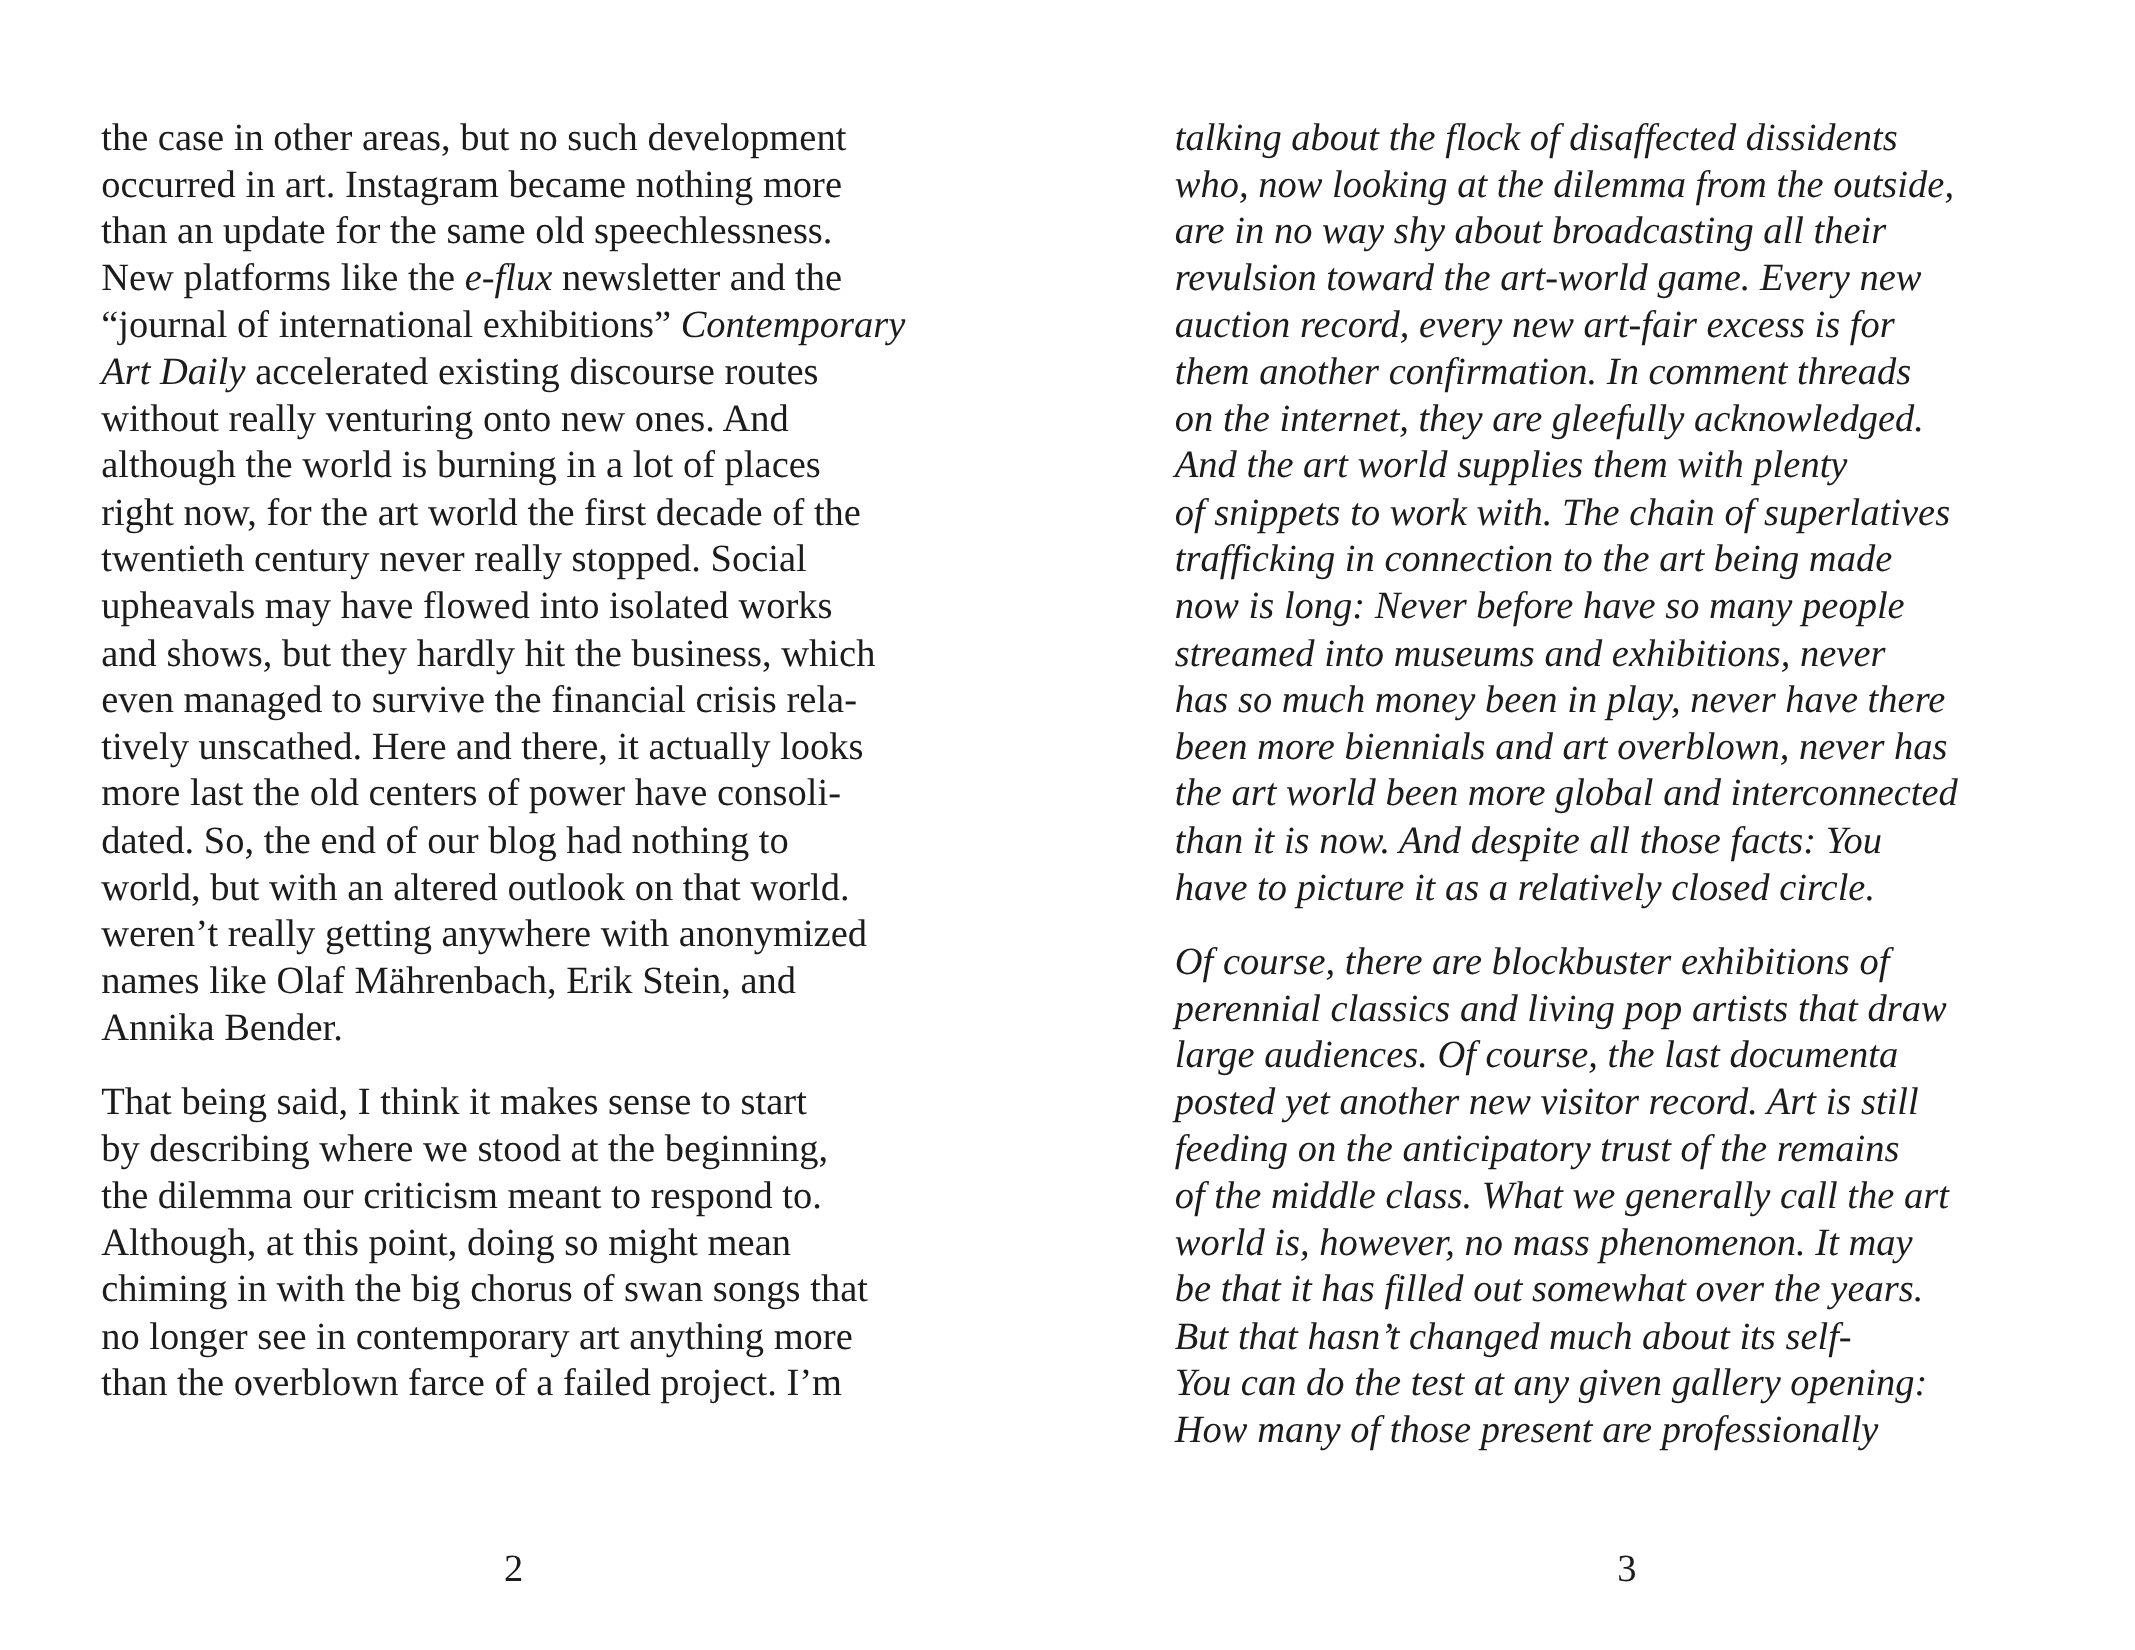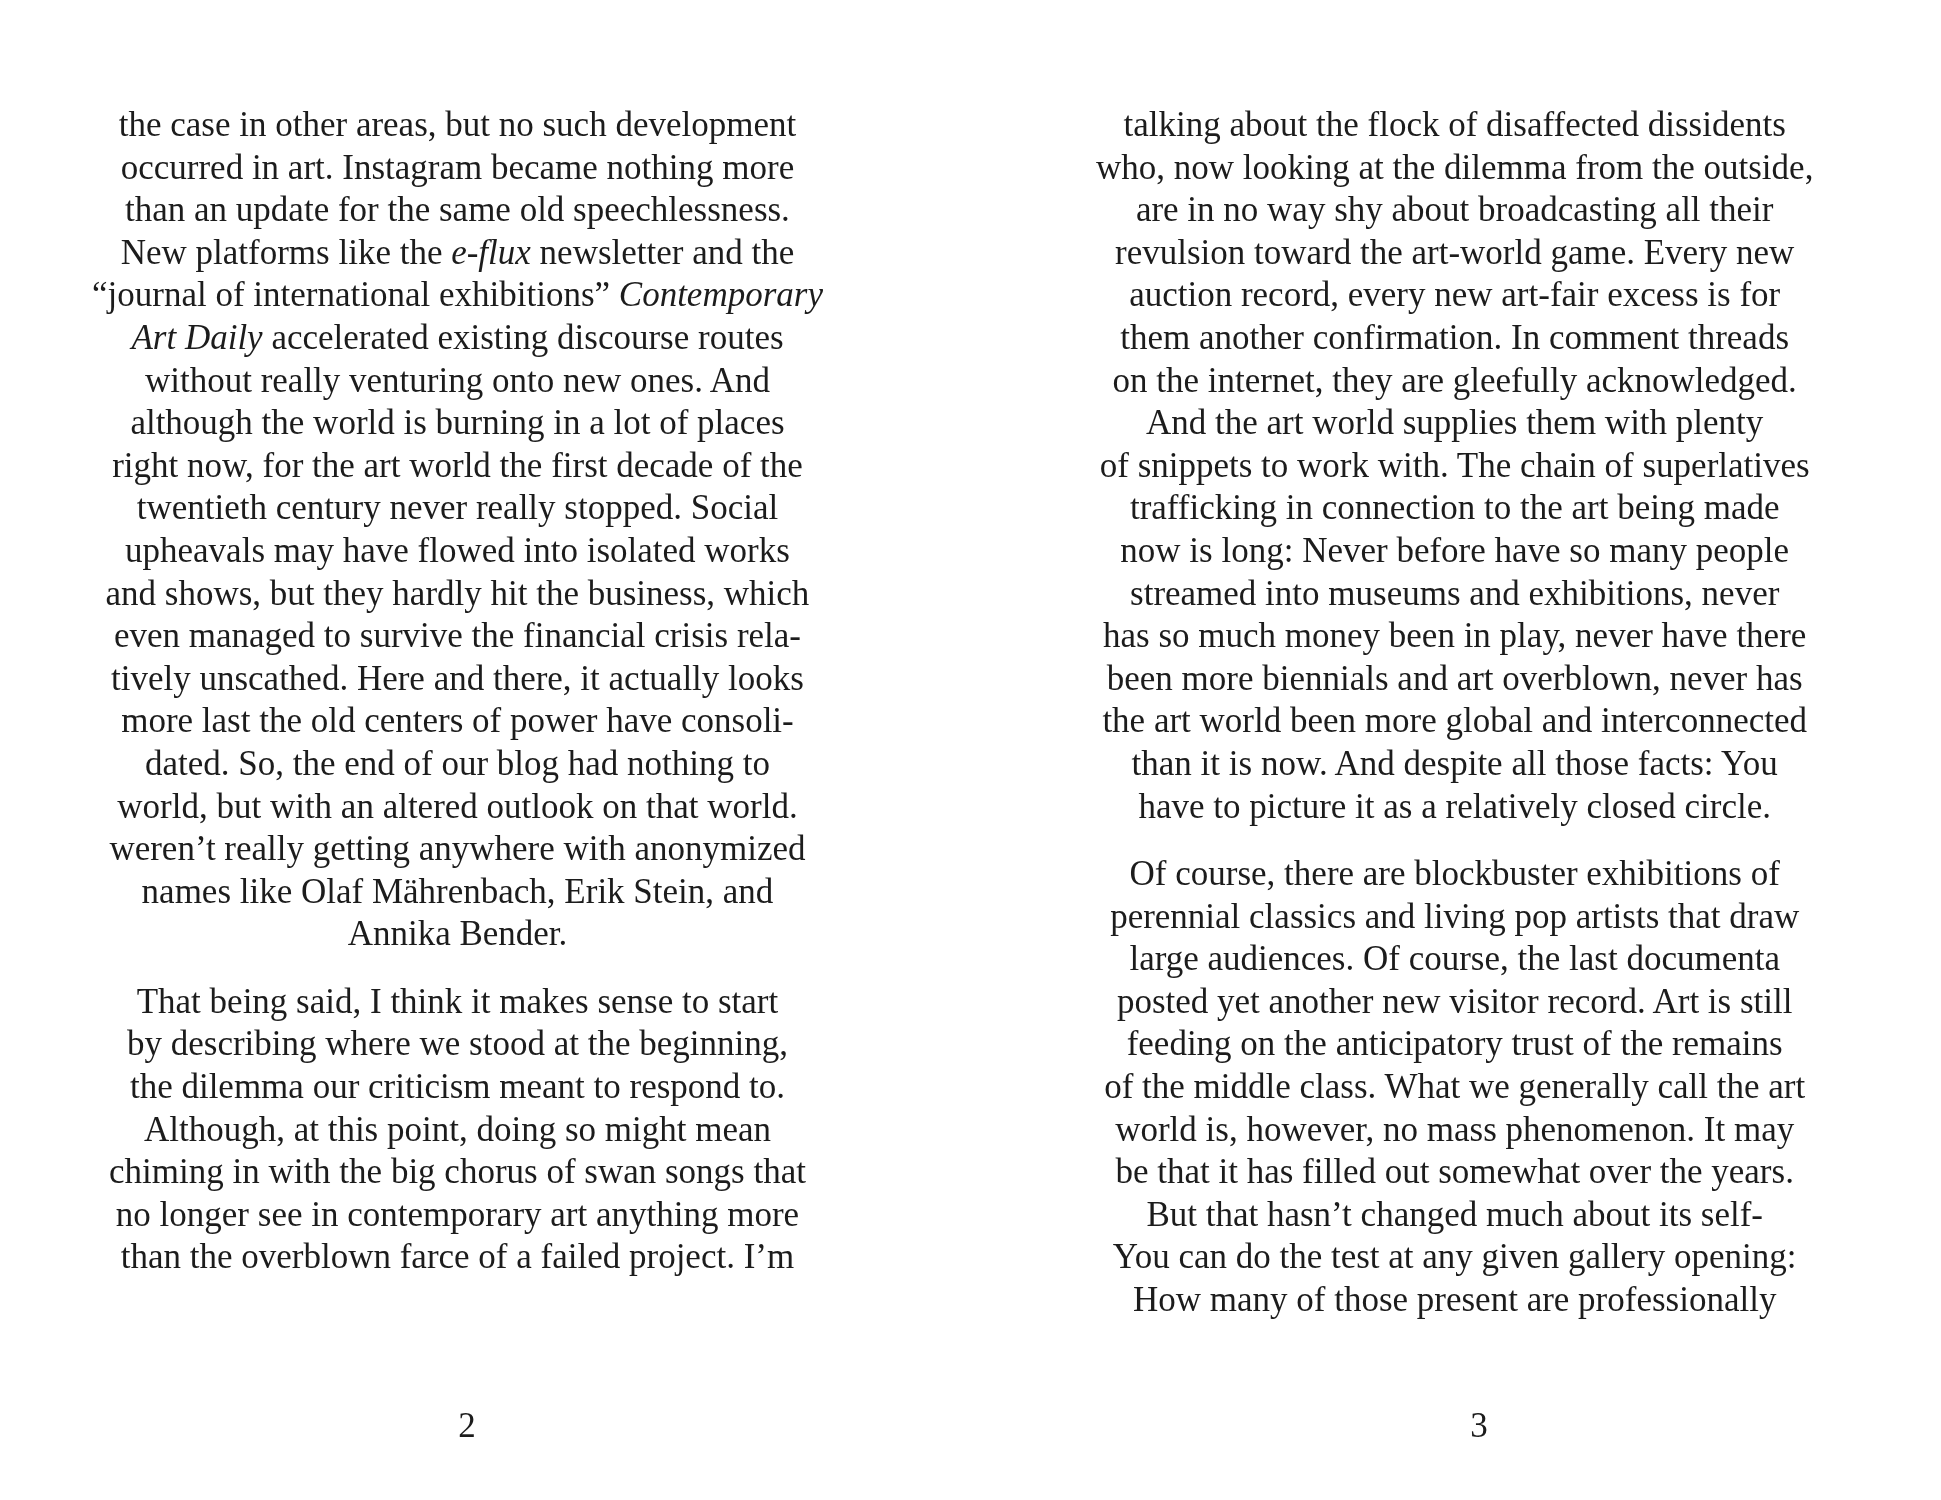--- a/index.html
+++ b/index.html
@@ -16,22 +16,22 @@
   }
   .text-column {
     position: absolute;
     font-size: 35px;
     line-height: 42.6px;
     color: #1c1c1c;
     white-space: nowrap;
     text-align: left;
   }
   .col-left  { left: 92px;  top: 104px; }
-  .col-right { left: 1096px; top: 104px; }
-  .paragraph { margin: 0; padding: 0; text-align: center; }
+  .col-right { left: 1068px; top: 104px; font-style: italic; }
+  .paragraph { margin: 0; padding: 0; }
   .paragraph + .paragraph { margin-top: 25px; }
   .line { display: block; }
   .line i { font-style: italic; }
   .folio {
     position: absolute;
     width: 750px;
     font-size: 35px;
     line-height: 40px;
     color: #1c1c1c;
     text-align: center;

